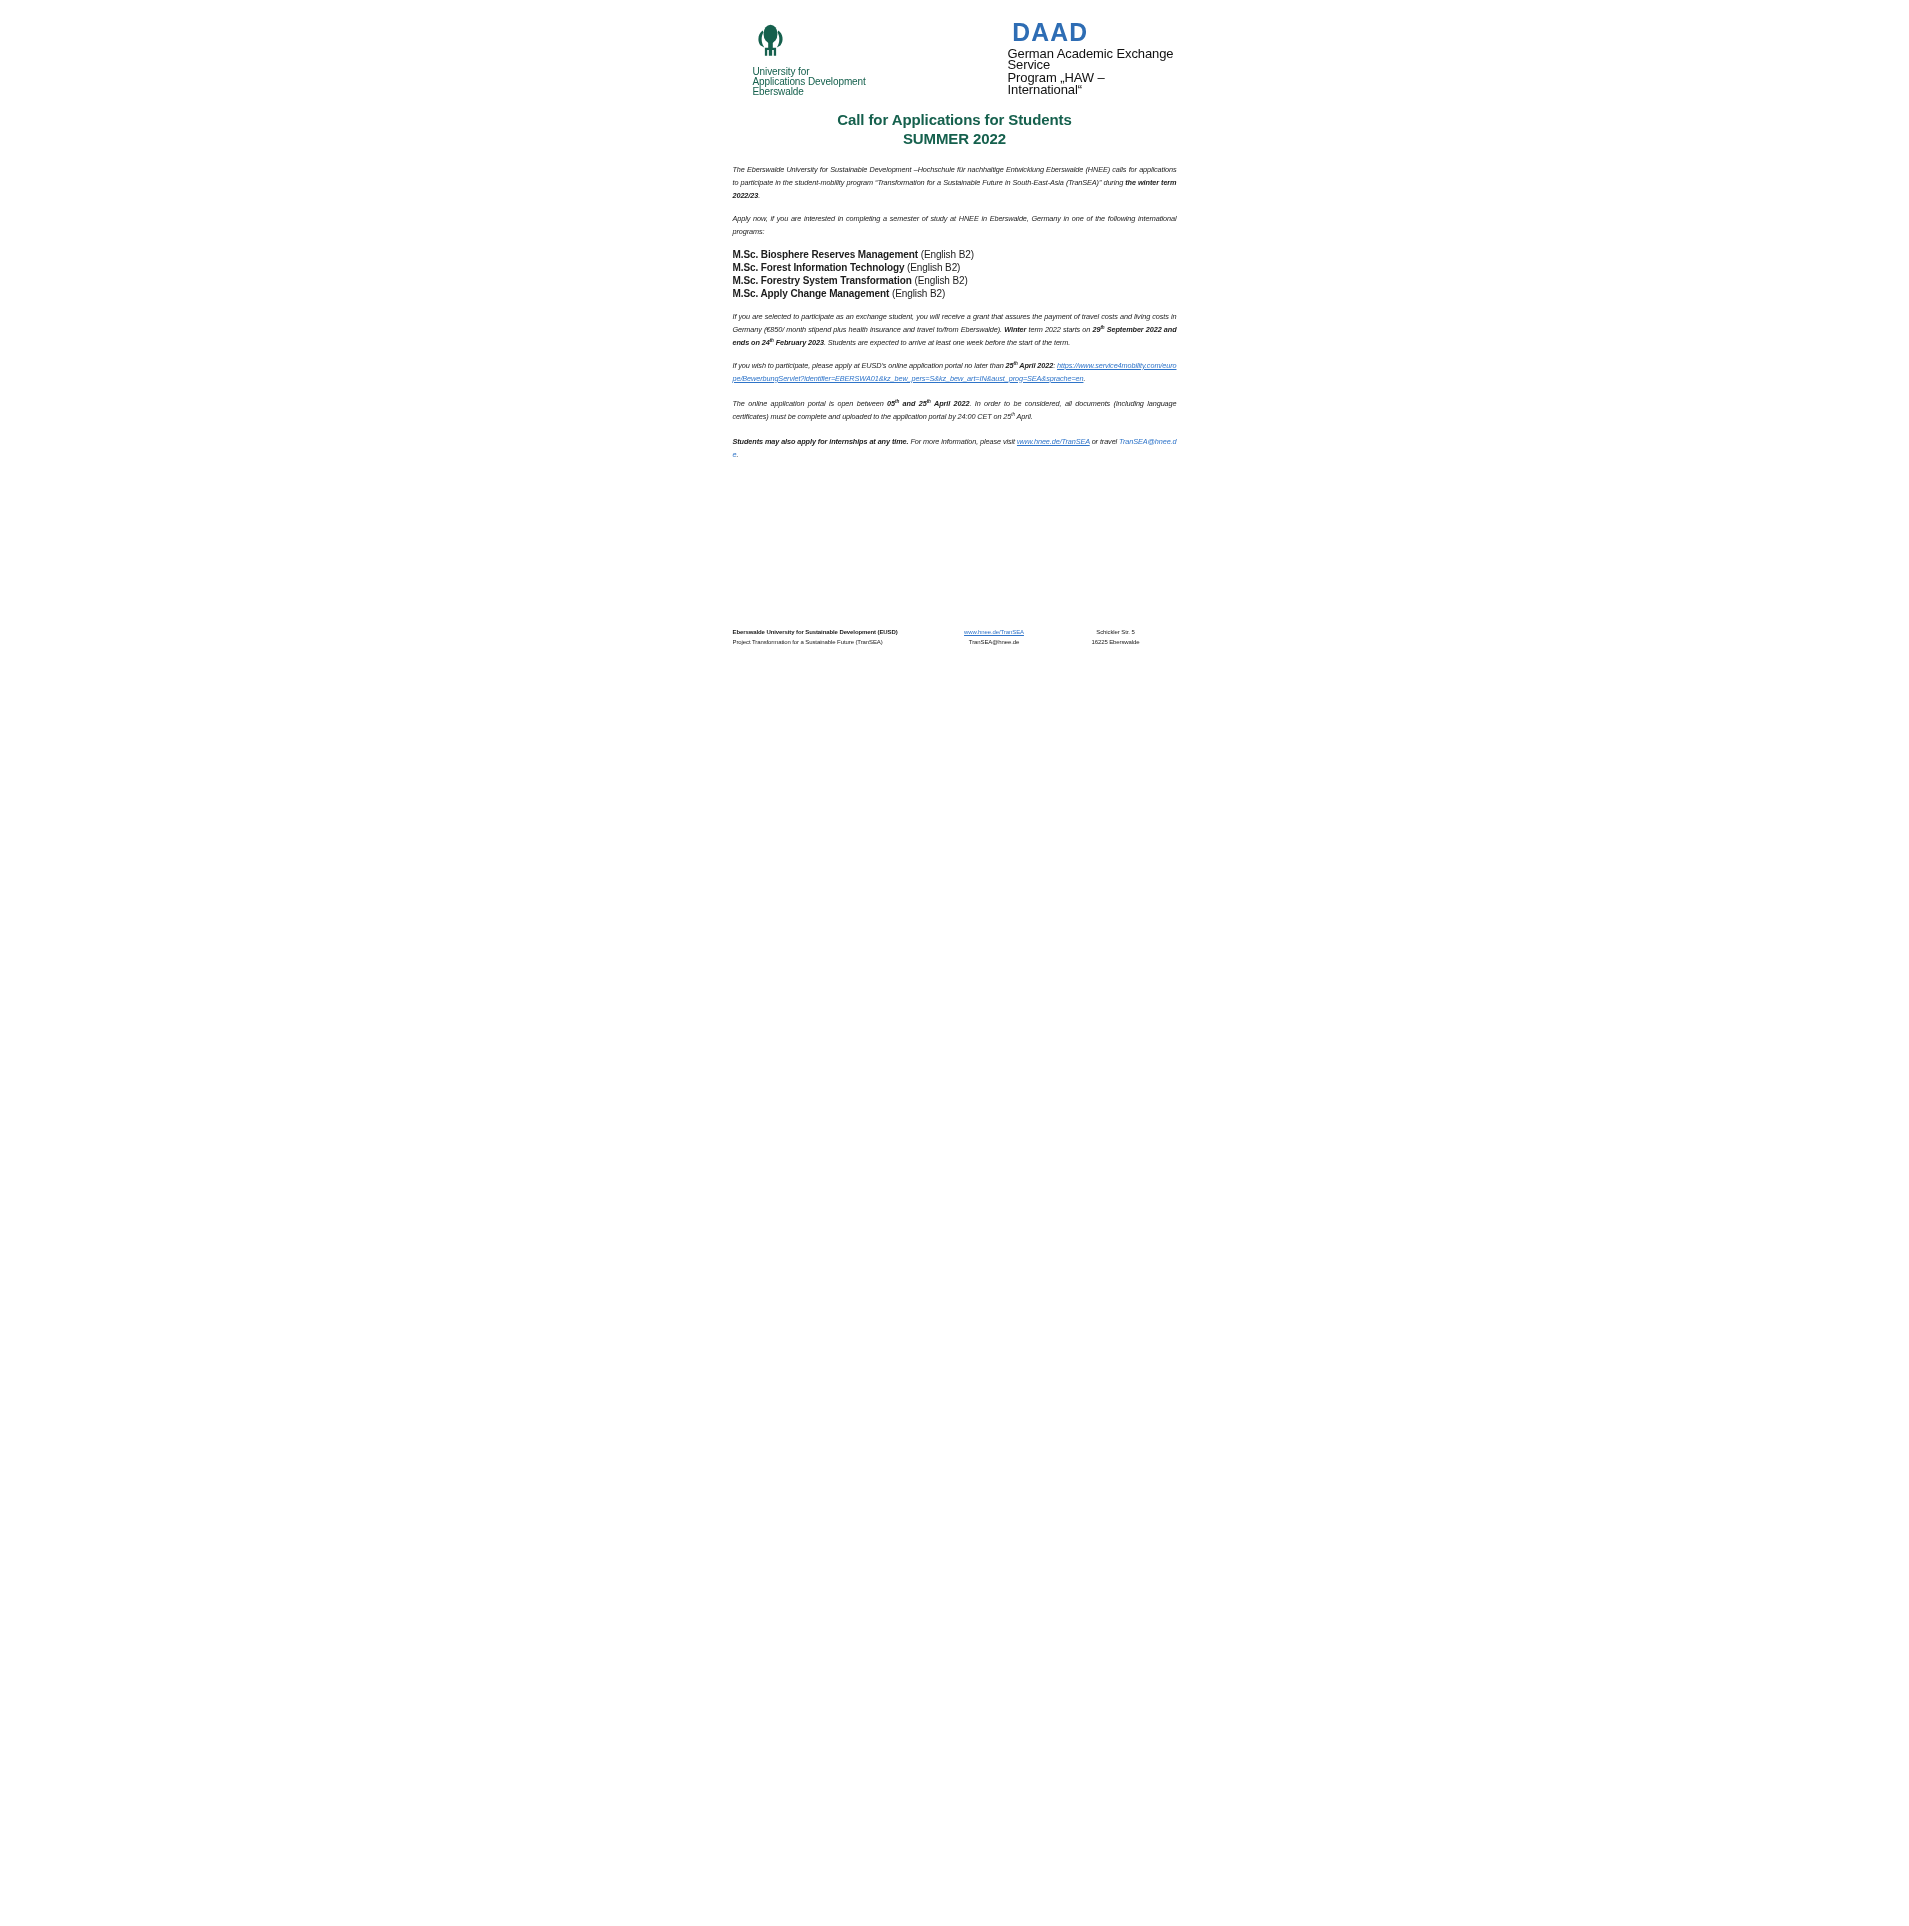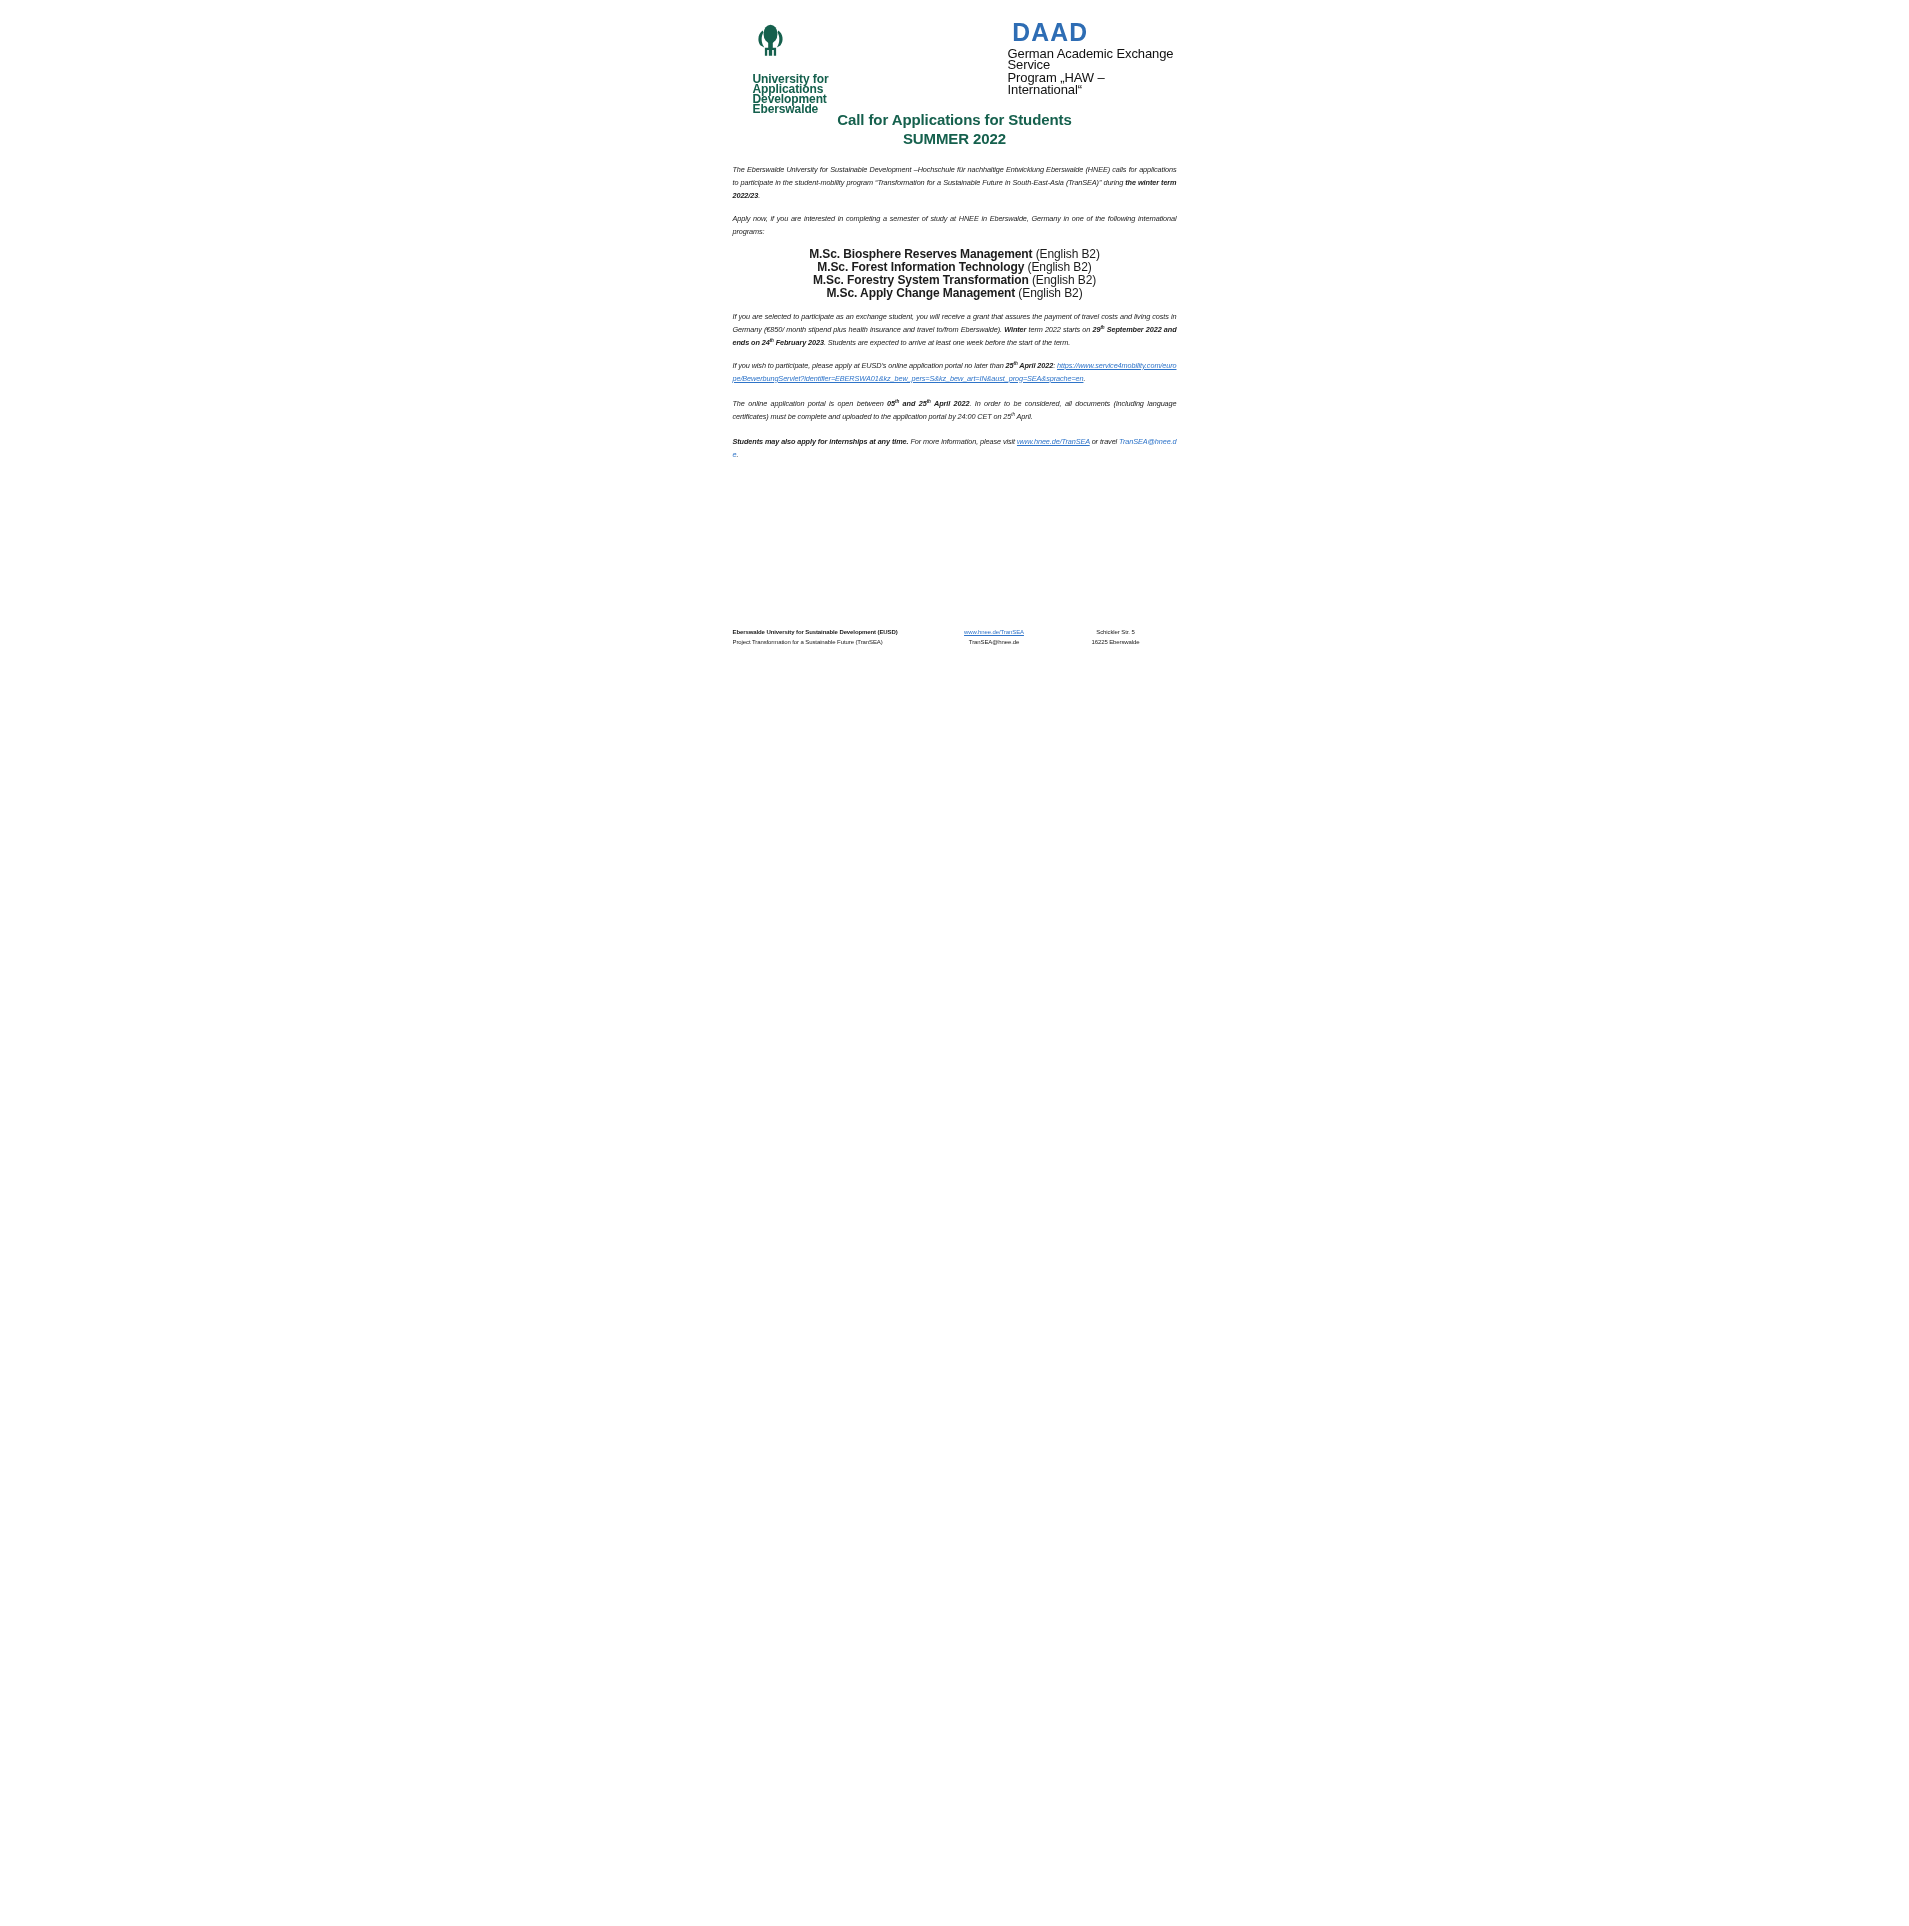--- a/index.html
+++ b/index.html
@@ -9,22 +9,22 @@
     margin:0 auto;
     background:#ffffff;
     font-family:"Liberation Sans", sans-serif;
     color:#1c1c1c;
     overflow:hidden;
   }
   
   .hnee-logo{position:absolute;left:37px;top:24px;width:127px;}
   .hnee-logo svg{width:35px;height:33px;display:block;margin-left:0.8px;}
   .hnee-logo .logo-text{
-    margin-top:17px;
-    font-weight:bold;font-size:12px;line-height:10px;
+    margin-top:10px;
+    font-weight:normal;font-size:10px;line-height:10px;
     letter-spacing:-0.1px;color:var(--green);
   }
   .daad-block{position:absolute;right:17px;top:19px;width:169px;text-align:left;}
   .daad-wordmark{
     font-weight:800;font-size:26px;line-height:27px;
     letter-spacing:1.2px;color:var(--daad-blue);
     transform:scaleX(0.95);transform-origin:center;
   }
   .daad-sub{font-size:13px;line-height:11.6px;color:#111;margin-top:1.5px;letter-spacing:-0.1px;}
   
@@ -37,21 +37,21 @@
   .content{padding:0 17px;}
   .para{
     margin:0 0 10px 0;
     font-size:7.3px;line-height:13px;letter-spacing:-0.1px;
     text-align:justify;
     font-style:italic;
   }
   .para.first{margin-top:14.6px;}
   .para.gap-lg{margin-top:12.3px;}
   .programs{margin:0 0 10px 0;}
-  .program-line{font-size:12px;line-height:13px;letter-spacing:-0.1px;text-align:center;}
+  .program-line{font-size:10px;line-height:13px;letter-spacing:-0.1px;}
   b,strong{font-weight:bold;}
   .italic{font-style:italic;}
   sup{font-size:4.6px;line-height:0;}
   a.doc-link{color:var(--link-blue);text-decoration:underline;word-break:break-all;}
   a.doc-link.no-underline{text-decoration:none;}
   
   .footer{
     position:absolute;left:17px;right:17px;top:627px;
     display:grid;grid-template-columns:200px 123px 120px;
     font-size:6px;line-height:10.4px;letter-spacing:-0.1px;

